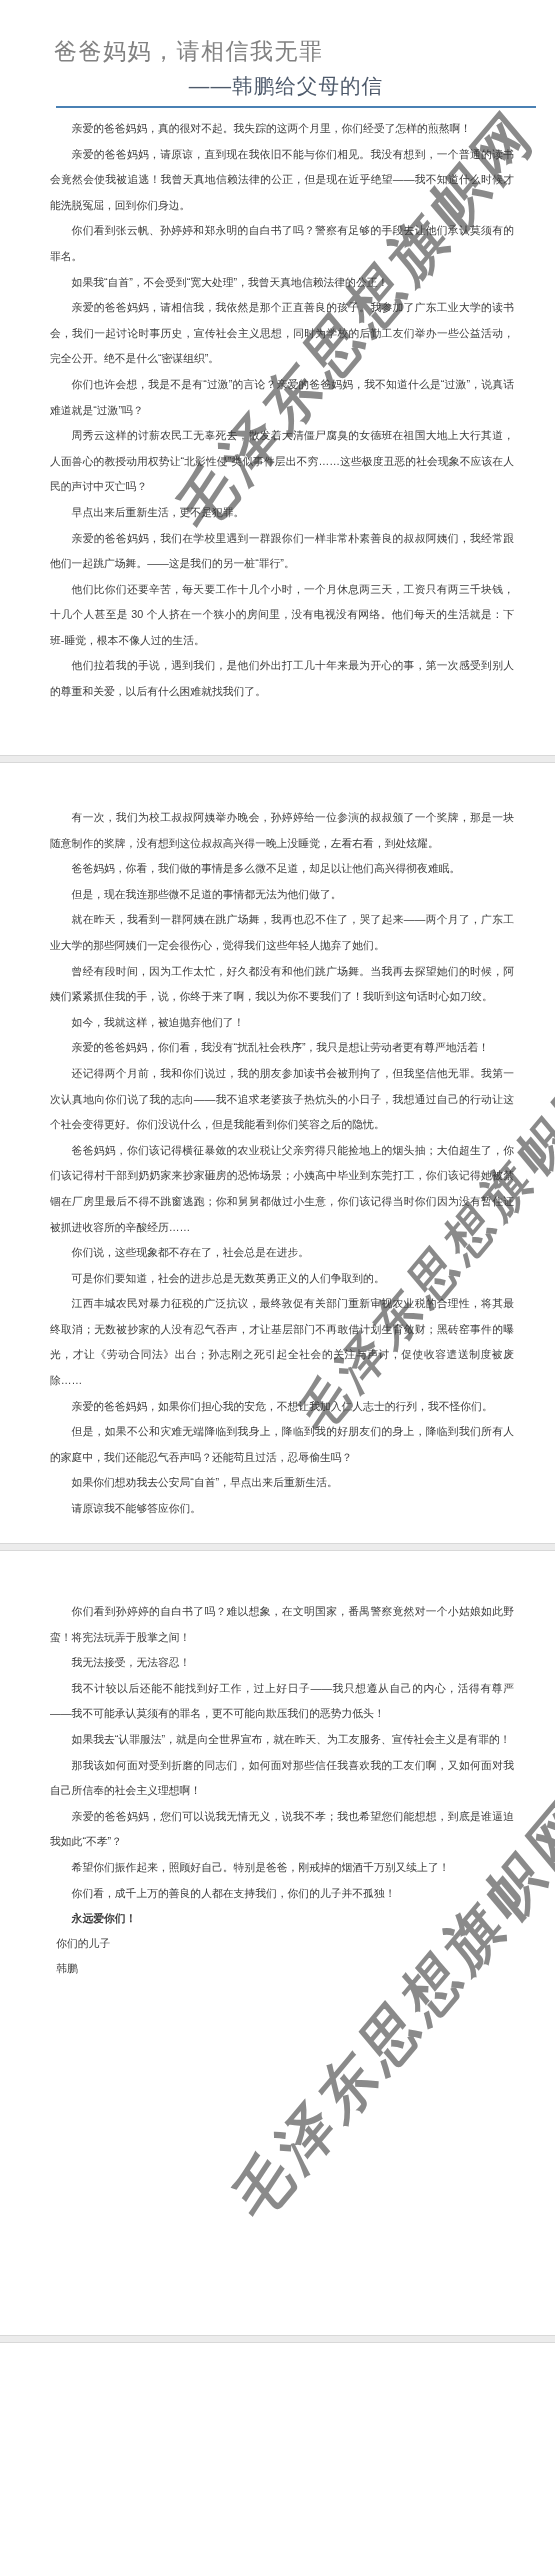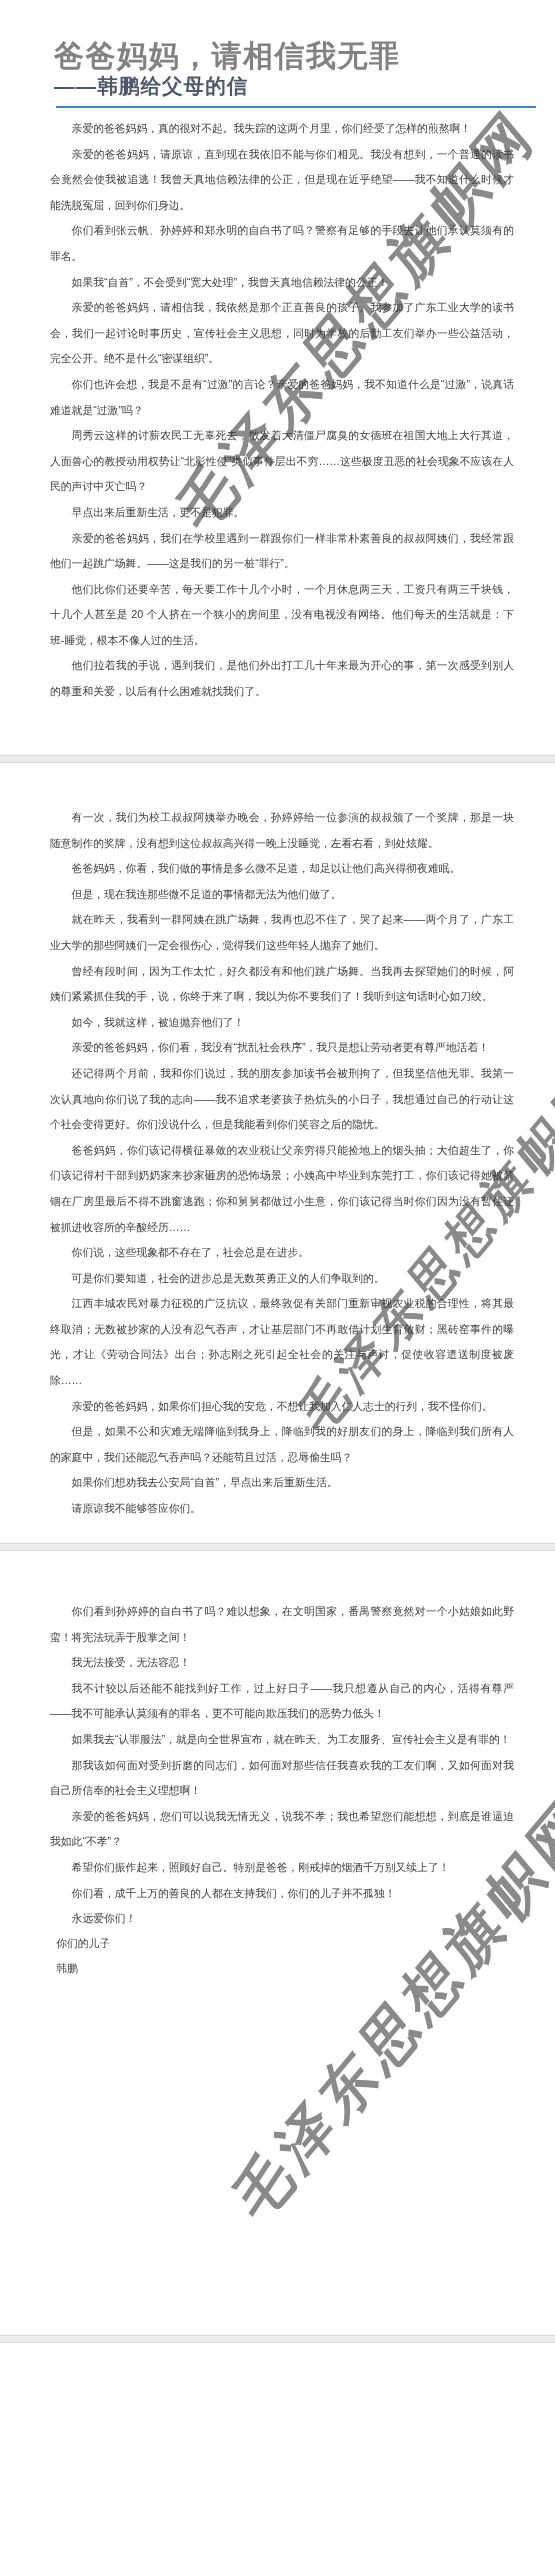--- a/index.html
+++ b/index.html
@@ -9,33 +9,33 @@
     height:3080px;
     overflow:hidden;
     background:#ffffff;
     font-family:"Liberation Sans","DejaVu Sans",sans-serif;
   }
   
   .letter-title{
     position:absolute;
     left:54px; top:36px;
     width:464px;
-    font-size:30px;
-    font-weight:700;
+    font-size:23px;
+    font-weight:400;
     letter-spacing:1.5px;
     color:#828282;
     margin:0;
   }
   .letter-subtitle{
     position:absolute;
     left:54px; top:72px;
     width:464px;
-    text-align:left;
+    text-align:center;
     font-size:20.6px;
-    font-weight:700;
+    font-weight:400;
     letter-spacing:1px;
     color:#4e5a6b;
   }
   .title-rule{
     position:absolute;
     left:56px; top:106px;
     width:480px; height:1.5px;
     background:#4a81b4;
   }
   
@@ -43,21 +43,21 @@
     position:absolute;
     left:50px;
     width:464px;
     font-size:10.8px;
     line-height:25.6px;
     color:#3b3b3b;
     text-align:justify;
   }
   .page-text p{margin:0;text-indent:2em;}
   .page-text p.no-indent{text-indent:0;padding-left:6.2px;font-family:Liberation Mono, monospace;}
-  .closing-line{margin-top:26px;}
+  .closing-line{margin-top:26px;font-weight:bold;}
   .signoff-role{margin-top:51px;}
   .signoff-name{margin-top:26px;}
   
   .watermark{
     position:absolute;
     white-space:nowrap;
     font-weight:700;
     color:rgba(112,112,112,0.82);
     letter-spacing:7.2px;
     pointer-events:none;
@@ -96,21 +96,21 @@
   <div class="page-text" style="top:116px;">
       <p>亲爱的爸爸妈妈，真的很对不起。我失踪的这两个月里，你们经受了怎样的煎熬啊！</p>
       <p>亲爱的爸爸妈妈，请原谅，直到现在我依旧不能与你们相见。我没有想到，一个普通的读书会竟然会使我被追逃！我曾天真地信赖法律的公正，但是现在近乎绝望——我不知道什么时候才能洗脱冤屈，回到你们身边。</p>
       <p>你们看到张云帆、孙婷婷和郑永明的自白书了吗？警察有足够的手段去让他们承认莫须有的罪名。</p>
       <p>如果我“自首”，不会受到“宽大处理”，我曾天真地信赖法律的公正！</p>
       <p>亲爱的爸爸妈妈，请相信我，我依然是那个正直善良的孩子。我参加了广东工业大学的读书会，我们一起讨论时事历史，宣传社会主义思想，同时为学校的后勤工友们举办一些公益活动，完全公开。绝不是什么“密谋组织”。</p>
       <p>你们也许会想，我是不是有“过激”的言论？亲爱的爸爸妈妈，我不知道什么是“过激”，说真话难道就是“过激”吗？</p>
       <p>周秀云这样的讨薪农民工无辜死去，散发着大清僵尸腐臭的女德班在祖国大地上大行其道，人面兽心的教授动用权势让“北影性侵”类似事件层出不穷……这些极度丑恶的社会现象不应该在人民的声讨中灭亡吗？</p>
       <p>早点出来后重新生活，更不是犯罪。</p>
       <p>亲爱的爸爸妈妈，我们在学校里遇到一群跟你们一样非常朴素善良的叔叔阿姨们，我经常跟他们一起跳广场舞。——这是我们的另一桩“罪行”。</p>
-      <p>他们比你们还要辛苦，每天要工作十几个小时，一个月休息两三天，工资只有两三千块钱，十几个人甚至是 20 个人挤在一个狭小的房间里，没有电视没有网络。他们每天的生活就是：下班-睡觉，根本不像人过的生活。</p>
+      <p>他们比你们还要辛苦，每天要工作十几个小时，一个月休息两三天，工资只有两三千块钱，十几个人甚至是 30 个人挤在一个狭小的房间里，没有电视没有网络。他们每天的生活就是：下班-睡觉，根本不像人过的生活。</p>
       <p>他们拉着我的手说，遇到我们，是他们外出打工几十年来最为开心的事，第一次感受到别人的尊重和关爱，以后有什么困难就找我们了。</p>
     </div>
 
   <div class="page-divider" id="divider-1"></div>
 
   <div class="page-text" style="top:805px;">
       <p>有一次，我们为校工叔叔阿姨举办晚会，孙婷婷给一位参演的叔叔颁了一个奖牌，那是一块随意制作的奖牌，没有想到这位叔叔高兴得一晚上没睡觉，左看右看，到处炫耀。</p>
       <p>爸爸妈妈，你看，我们做的事情是多么微不足道，却足以让他们高兴得彻夜难眠。</p>
       <p>但是，现在我连那些微不足道的事情都无法为他们做了。</p>
       <p>就在昨天，我看到一群阿姨在跳广场舞，我再也忍不住了，哭了起来——两个月了，广东工业大学的那些阿姨们一定会很伤心，觉得我们这些年轻人抛弃了她们。</p>

